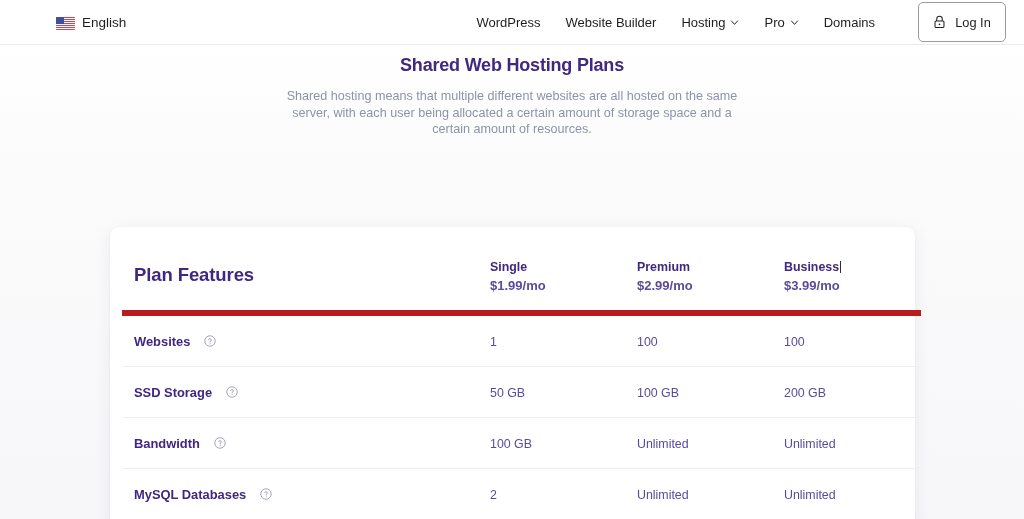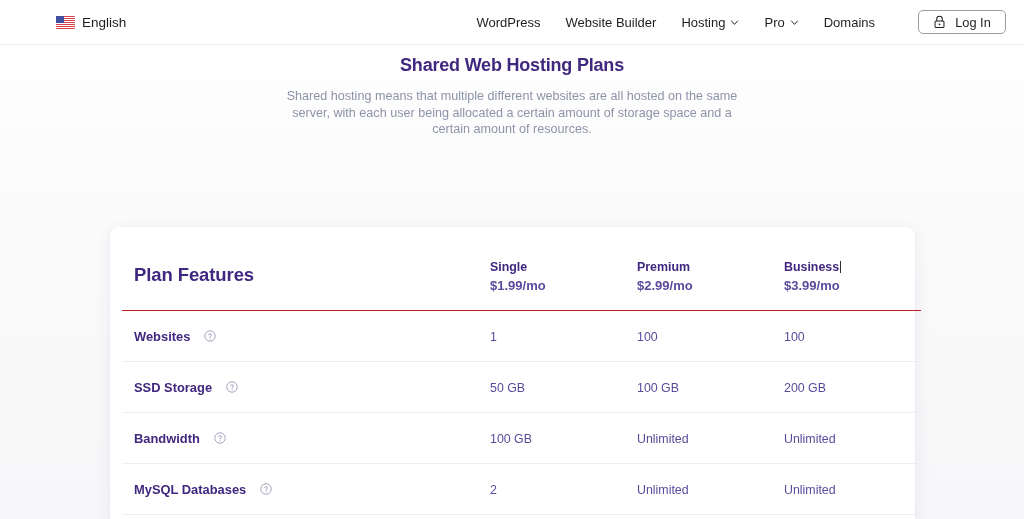--- a/index.html
+++ b/index.html
@@ -43,21 +43,21 @@
 
   .brand-text {
     font-size: 14.5px;
     font-weight: bold;
     letter-spacing: 1.4px;
     color: #1d1e20;
   }
 
   .lang {
     display: flex;
-    align-items: center;
+    align-items: flex-end;
     gap: 7px;
     margin-left: 36px;
     cursor: pointer;
   }
 
   .flag {
     width: 19px;
     height: 13px;
     display: block;
     border-radius: 1px;
@@ -91,21 +91,21 @@
     display: block;
   }
 
   .login-btn {
     margin-left: 18px;
     display: flex;
     align-items: center;
     justify-content: center;
     gap: 9px;
     width: 88px;
-    height: 24px;
+    height: 40px;
     border: 1px solid #9b9ba1;
     border-radius: 5px;
     background: #fff;
     cursor: pointer;
     font-size: 12.8px;
     color: #1d1e20;
     font-family: inherit;
   }
 
   .lock-icon { width: 13px; height: 14px; display: block; }
@@ -155,21 +155,21 @@
   }
 
   .ptable td, .ptable th { text-align: left; vertical-align: middle; }
 
   .col-feature { width: 358px; }
   .col-plan    { width: 147px; }
 
   
   .hdr-cell {
     padding: 30px 0 16px 0;
-    border-bottom: 1px solid #b91c1c;
+    border-bottom: 6px solid #b91c1c;
   }
   .hdr-cell.feature { padding-left: 12px; }
   .hdr-cell.plan  { padding-left: 10px; }
   
   .hdr-cell.feature { border-right: 0; }
 
   .features-title {
     font-size: 18.5px;
     font-weight: bold;
     color: #40277f;

